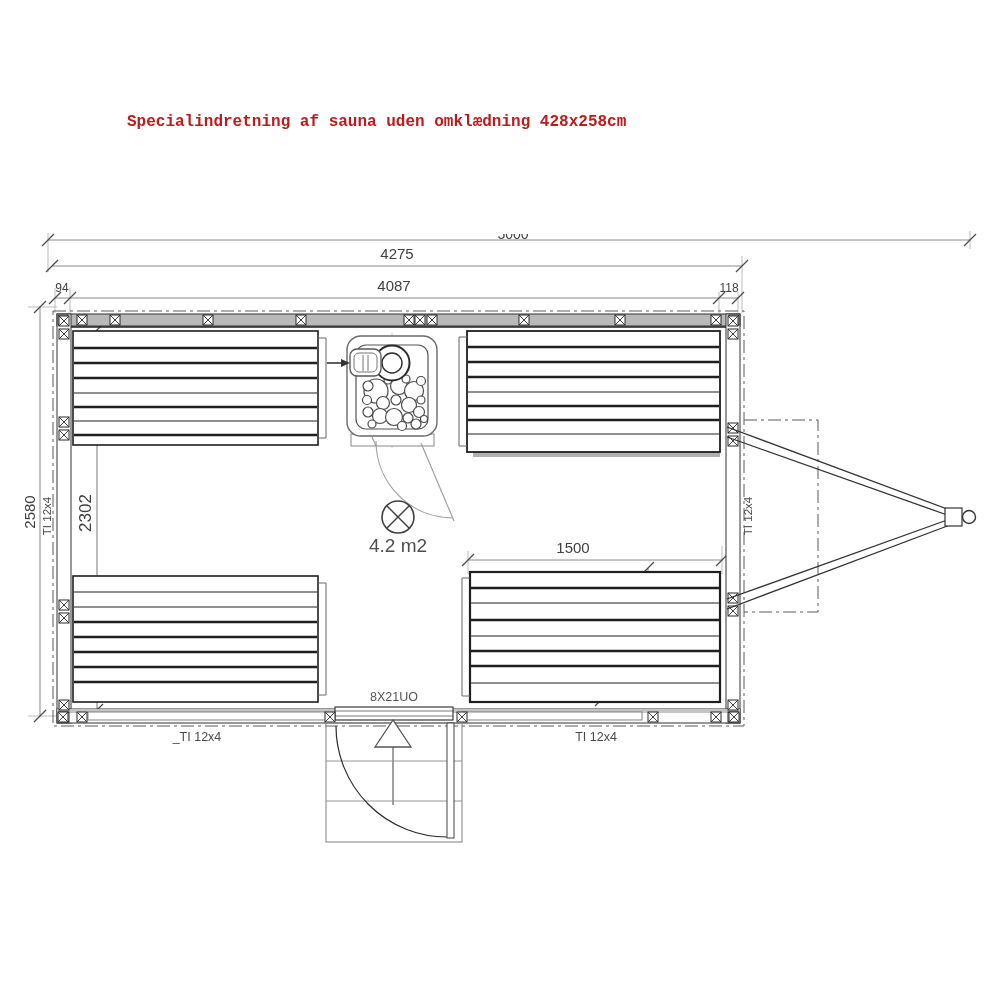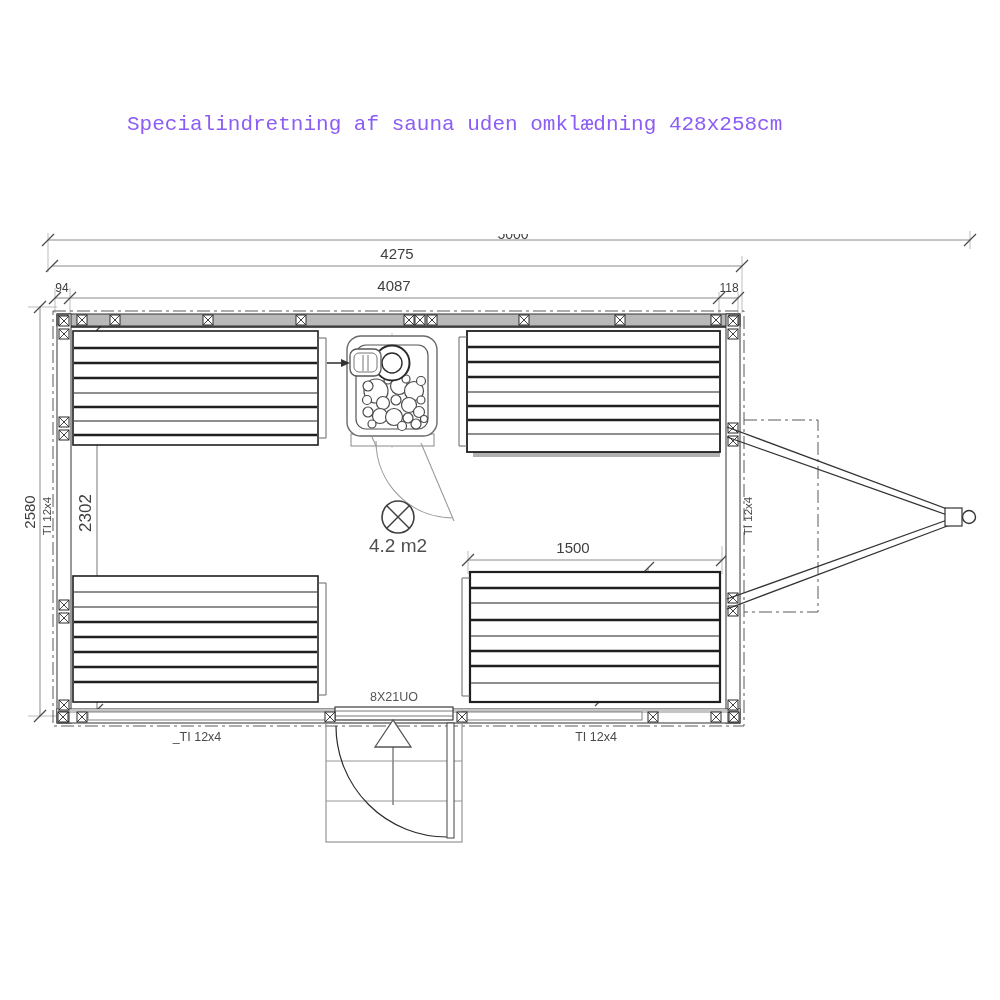--- a/index.html
+++ b/index.html
@@ -1,19 +1,19 @@
 <!DOCTYPE html>
 <html><head>
 <meta charset="utf-8">
 <style>
   html,body{margin:0;padding:0;background:#fff;}
   .page{position:relative;width:1000px;height:1000px;background:#fff;overflow:hidden;
         font-family:"Liberation Sans",sans-serif;}
   .title{position:absolute;left:127px;top:113px;font-family:"Liberation Mono",monospace;
-         font-size:21px;font-weight:400;color:#8b5cf6;letter-spacing:0px;white-space:pre;}
+         font-size:16px;font-weight:700;color:#b91c1c;letter-spacing:0px;white-space:pre;}
   svg{position:absolute;left:0;top:0;}
   svg text{font-family:"Liberation Sans",sans-serif;fill:#3f3f3f;}
   .dim{font-size:15px;}
   .dimS{font-size:12px;}
   .dimM{font-size:14px;}
   .dimL{font-size:17px;}
   .ti{font-size:11.5px;fill:#4a4a4a;}
   .area{font-size:19px;fill:#4f4f4f;}
   .door{font-size:12.5px;fill:#555;}
   .wlabel{font-size:12.5px;fill:#4a4a4a;}

